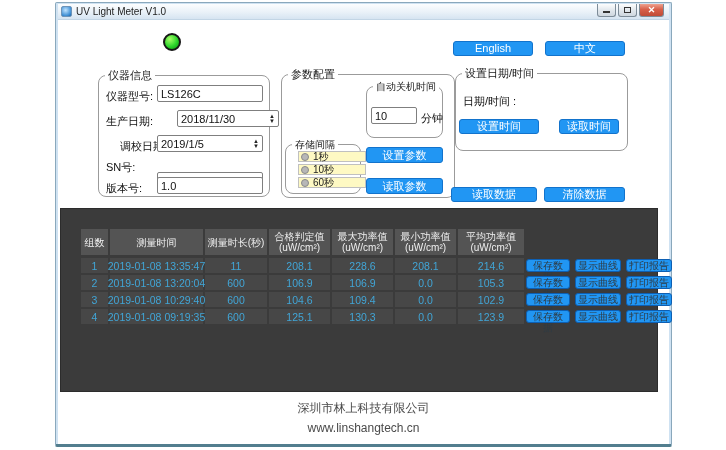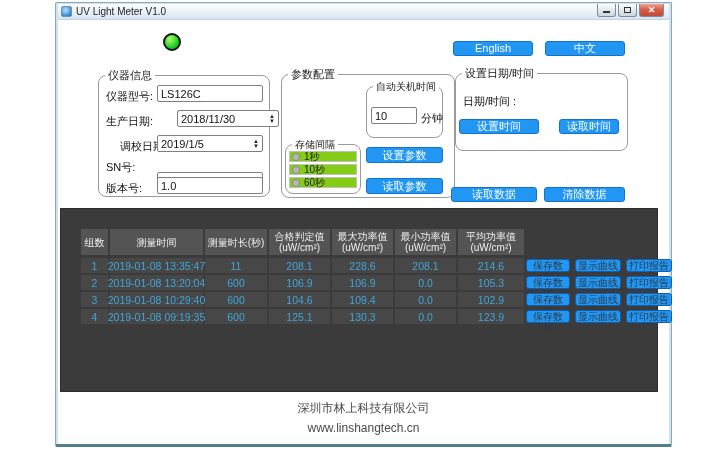--- a/index.html
+++ b/index.html
@@ -50,21 +50,21 @@
                           border-radius:50%; background:#111; }
   .radio.gray { width:8px; height:8px; border:1px solid #8a8a8a; background:#b7b7b7; }
   .radio-row { position:absolute; display:flex; align-items:center; gap:5px; }
   .blue-label { font-size:11px; color:#29a9e2; white-space:nowrap; }
 
   .led { position:absolute; left:105px; top:13px; width:18px; height:18px; border-radius:50%;
          border:2px solid #161616;
          background:radial-gradient(circle at 35% 30%, #a6ff66, #2bd42b 55%, #0b860b); }
 
   
-  .strip { position:absolute; left:3px; width:68px; height:11px; background:#84cc16;
+  .strip { position:absolute; left:12px; width:68px; height:11px; background:#fef9c3;
            border:1px solid #c0c0c0; display:flex; align-items:center; gap:4px; padding:0 2px; }
   .strip-label { font-size:10px; color:#222; white-space:nowrap; }
 
   
   .dark-panel { position:absolute; left:2px; top:188px; width:598px; height:184px;
                 background:#3b3b3b; border:1px solid #2c2c2c; padding:20px; }
   .thead, .trow { display:grid; grid-template-columns:27px 93px 62px 61px 61px 61px 66px 147px;
                   column-gap:2px; }
   .thead { margin-bottom:3px; }
   .hcell { background:#545454; color:#efefef; font-size:10px; height:26px;

